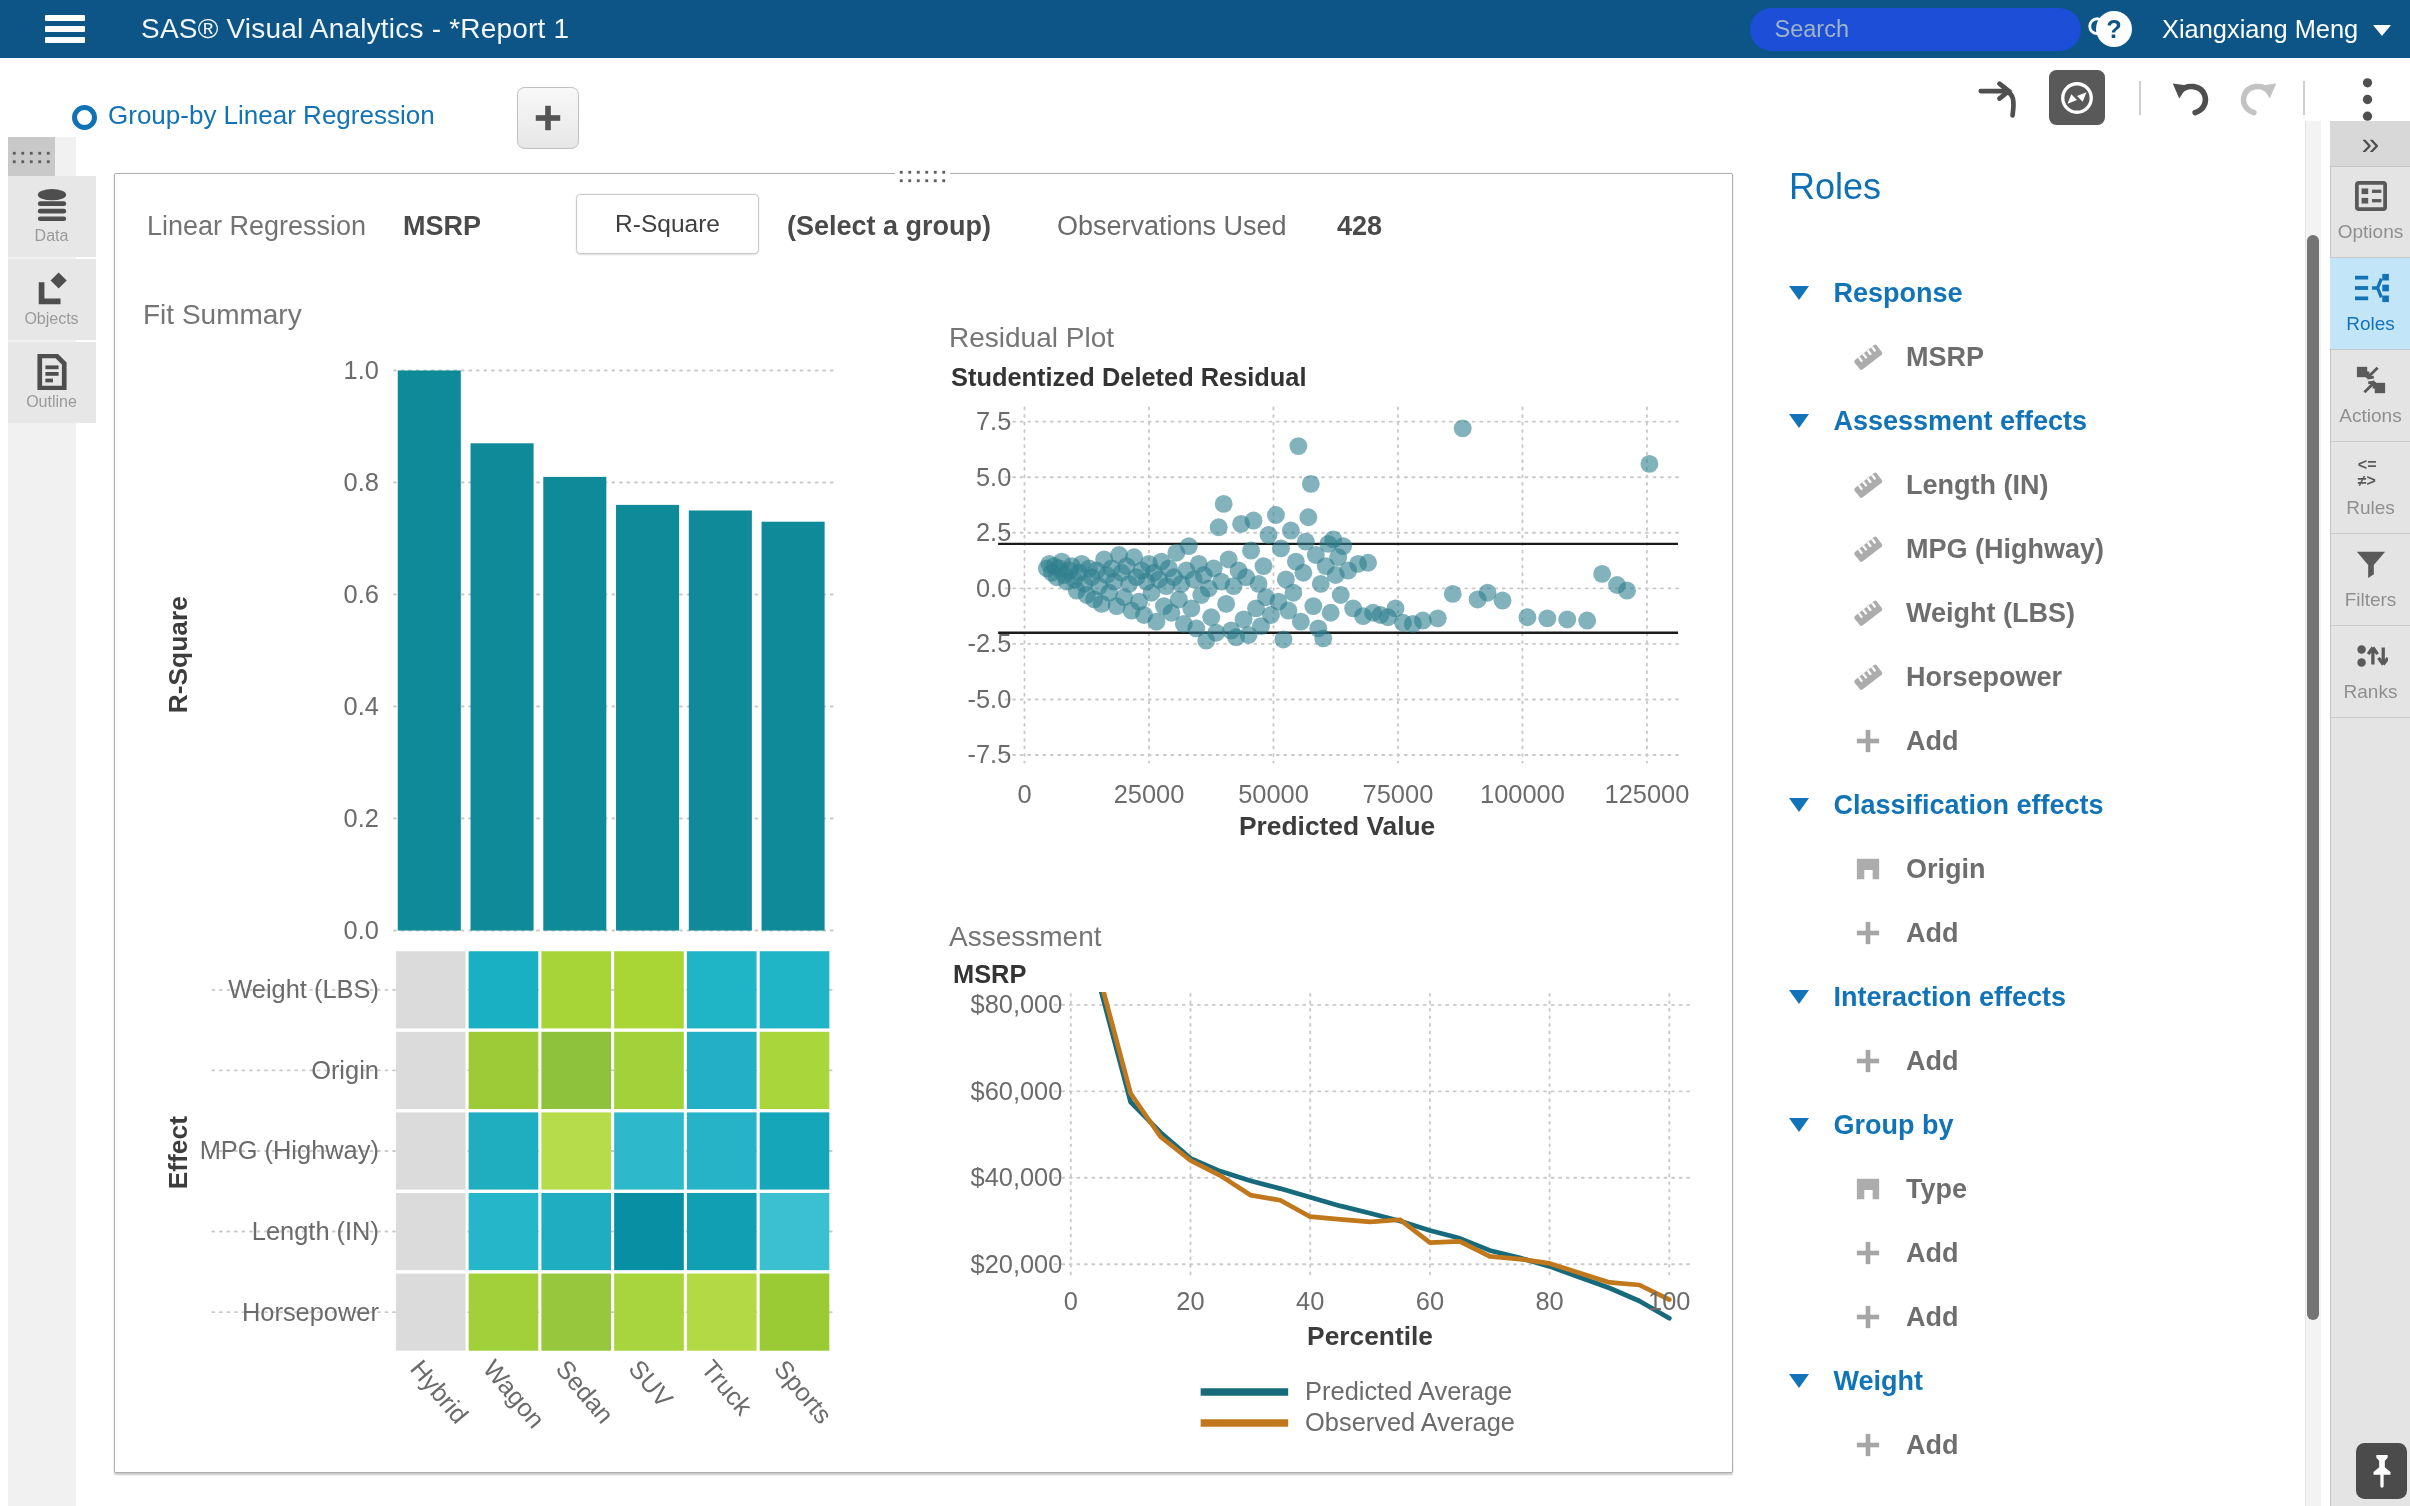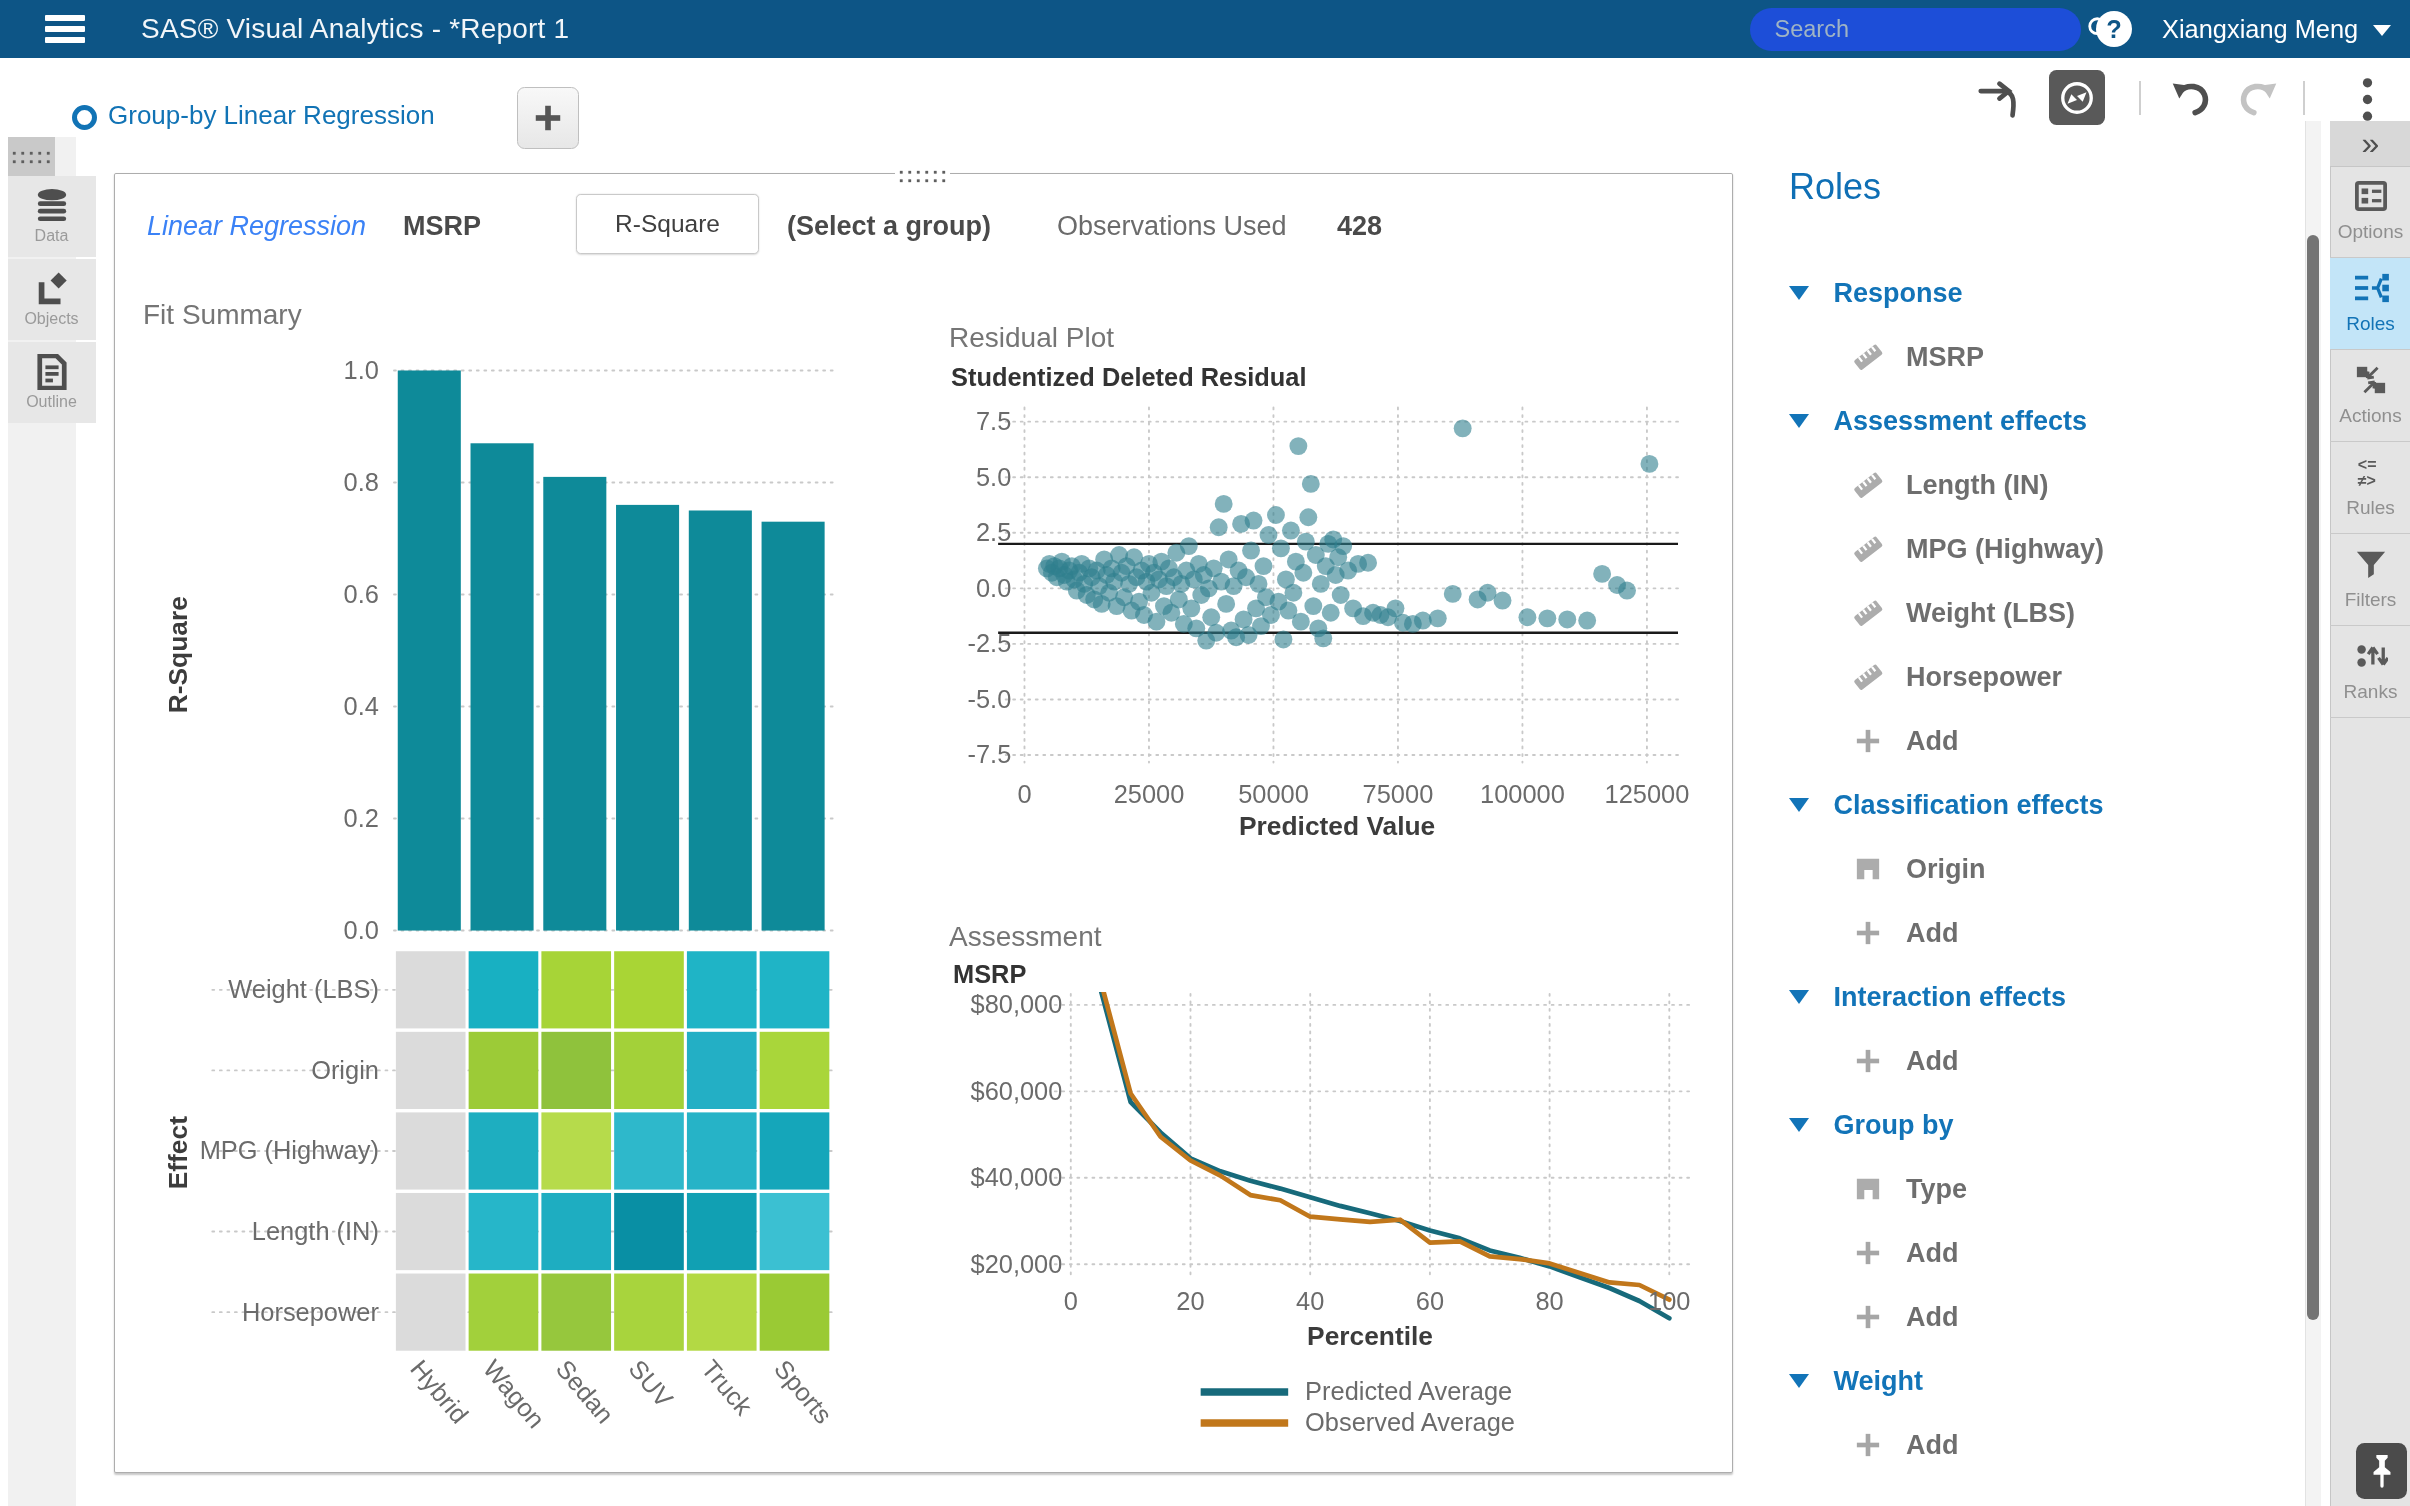--- a/index.html
+++ b/index.html
@@ -31,21 +31,21 @@
   
   #side-rail{left:7.5px;top:137px;width:68px;height:1370px;background:#F1F1F1;}
   #side-handle{left:7.5px;top:137px;width:47px;height:40px;background:#C9C9C9;display:flex;align-items:center;justify-content:center;}
   .dots{background-image:radial-gradient(#5E5E5E 1.6px,transparent 1.9px);background-size:8.5px 8.5px;}
   .side-btn{left:7.5px;width:88px;height:81px;background:#E7E7E7;display:flex;flex-direction:column;align-items:center;justify-content:center;gap:3.8px;}
   .side-btn .lbl{color:#9A9A9A;font-size:16px;}
   
   #canvas{left:114px;top:173px;width:1617px;height:1298px;background:#fff;border:0.9px solid #ADADAD;border-radius:1.9px;
           box-shadow:0 1.9px 1.9px rgba(0,0,0,.22);}
   #canvas-handle{left:895px;top:166px;width:55px;height:21px;background:#fff;display:flex;align-items:center;justify-content:center;}
-  .it{font-style:italic;color:#3b82f6;font-size:27px;}
+  .it{color:#737373;font-size:27px;}
   .bold-dark{color:#4A4A4A;font-weight:bold;font-size:27px;}
   #rsq-btn{left:576px;top:194px;width:181px;height:58px;background:#fff;border:1.9px solid #C9C9C9;border-radius:4.7px;
            box-shadow:0 0.9px 1.9px rgba(0,0,0,.15);display:flex;align-items:center;justify-content:center;color:#3F3F3F;font-size:24.5px;}
   .sec-title{color:#757575;font-size:28px;}
   .chart-sub{color:#333;font-weight:bold;font-size:25.4px;}
   svg text{font-family:"Liberation Sans",sans-serif;}
   
   #roles-heading{left:1789px;top:166px;color:#0F6FB5;font-size:36px;}
   #roles-list{left:1759px;top:261px;width:537px;}
   .role-row{height:64px;display:flex;align-items:center;font-weight:bold;}

